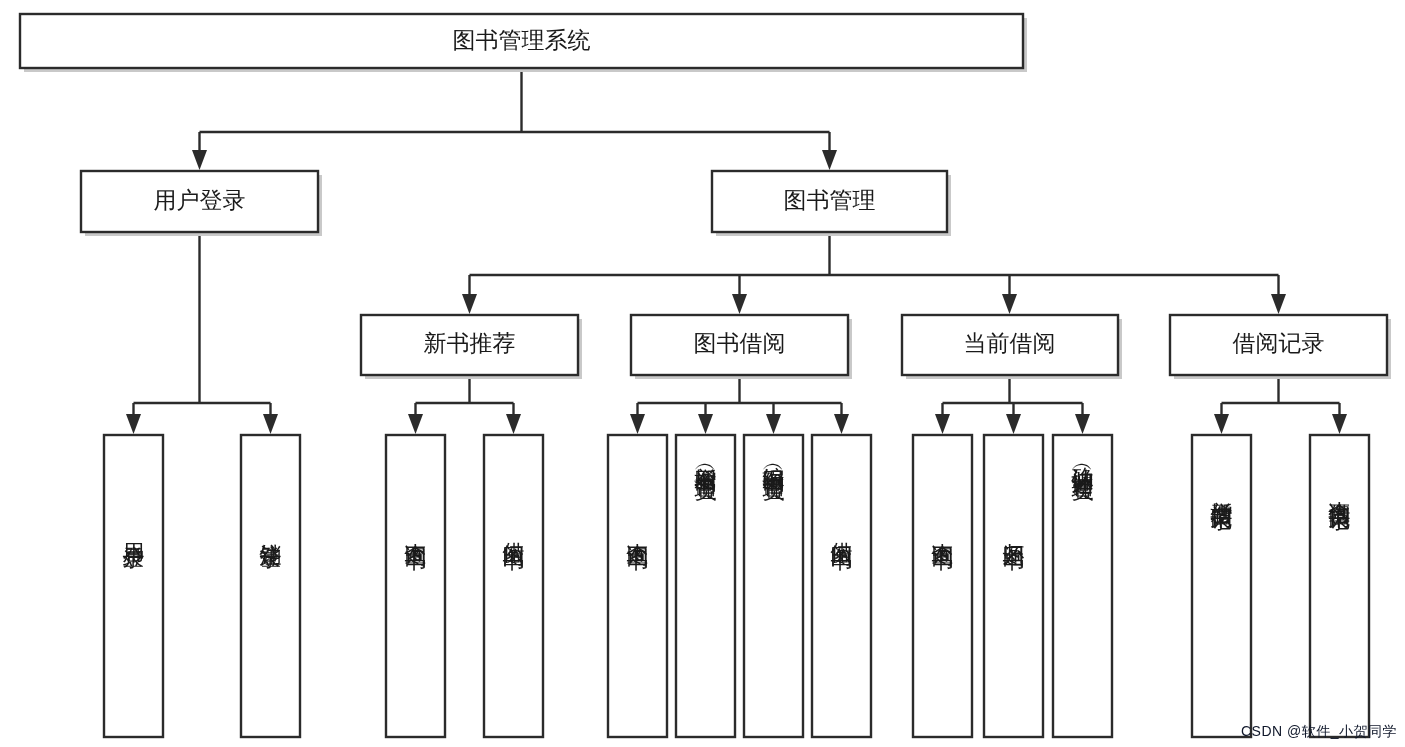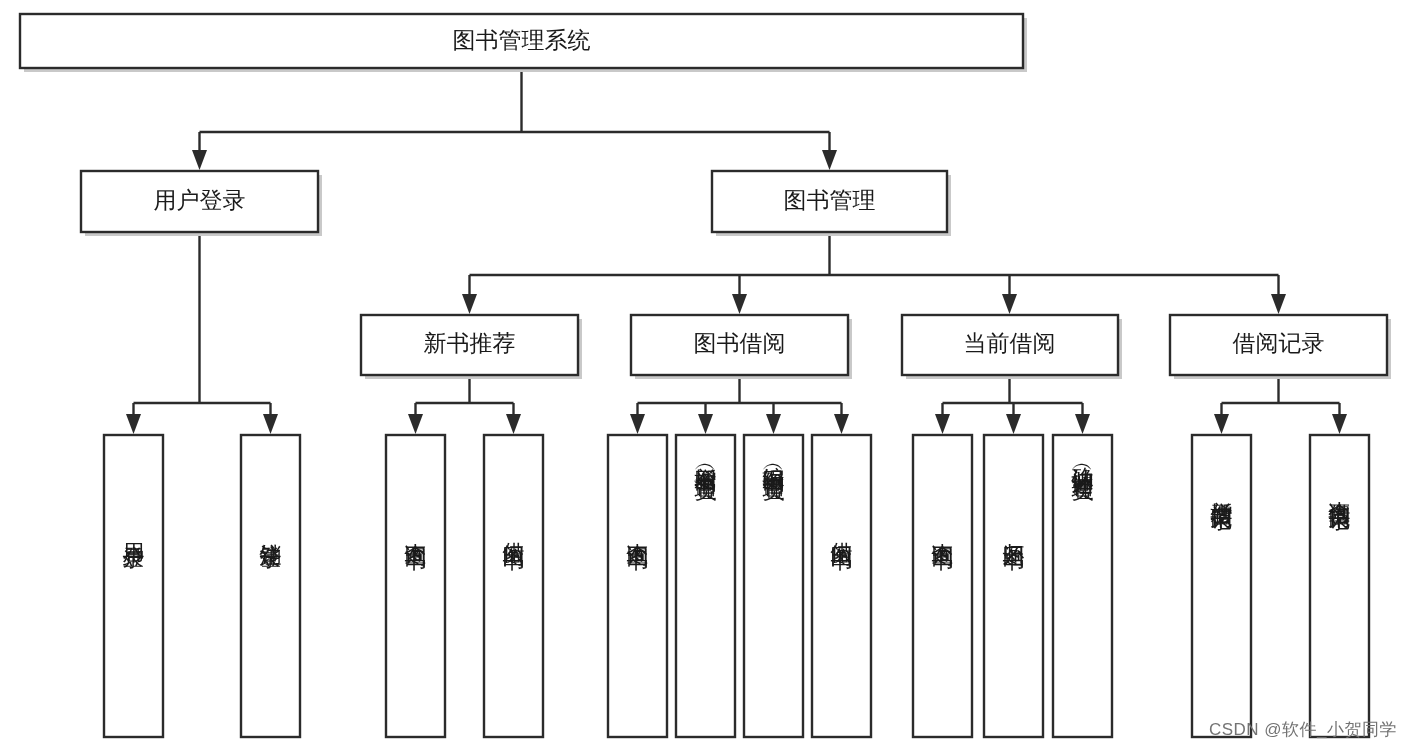--- a/index.html
+++ b/index.html
@@ -64,22 +64,22 @@
     color: #1a1a1a;
     letter-spacing: 2px;
     white-space: nowrap;
     text-align: center;
   }
   #watermark {
     position: absolute;
     right: 8px;
     bottom: 6px;
     font-family: "Liberation Sans", "DejaVu Sans", sans-serif;
-    font-size: 17px;
-    color: #737373;
+    font-size: 14px;
+    color: #0f172a;
     letter-spacing: 0.5px;
     user-select: none;
     white-space: nowrap;
   }
 </style>
 </head>
 <body>
 
 <svg id="diagram" viewBox="0 0 1405 747" xmlns="http://www.w3.org/2000/svg">
 

